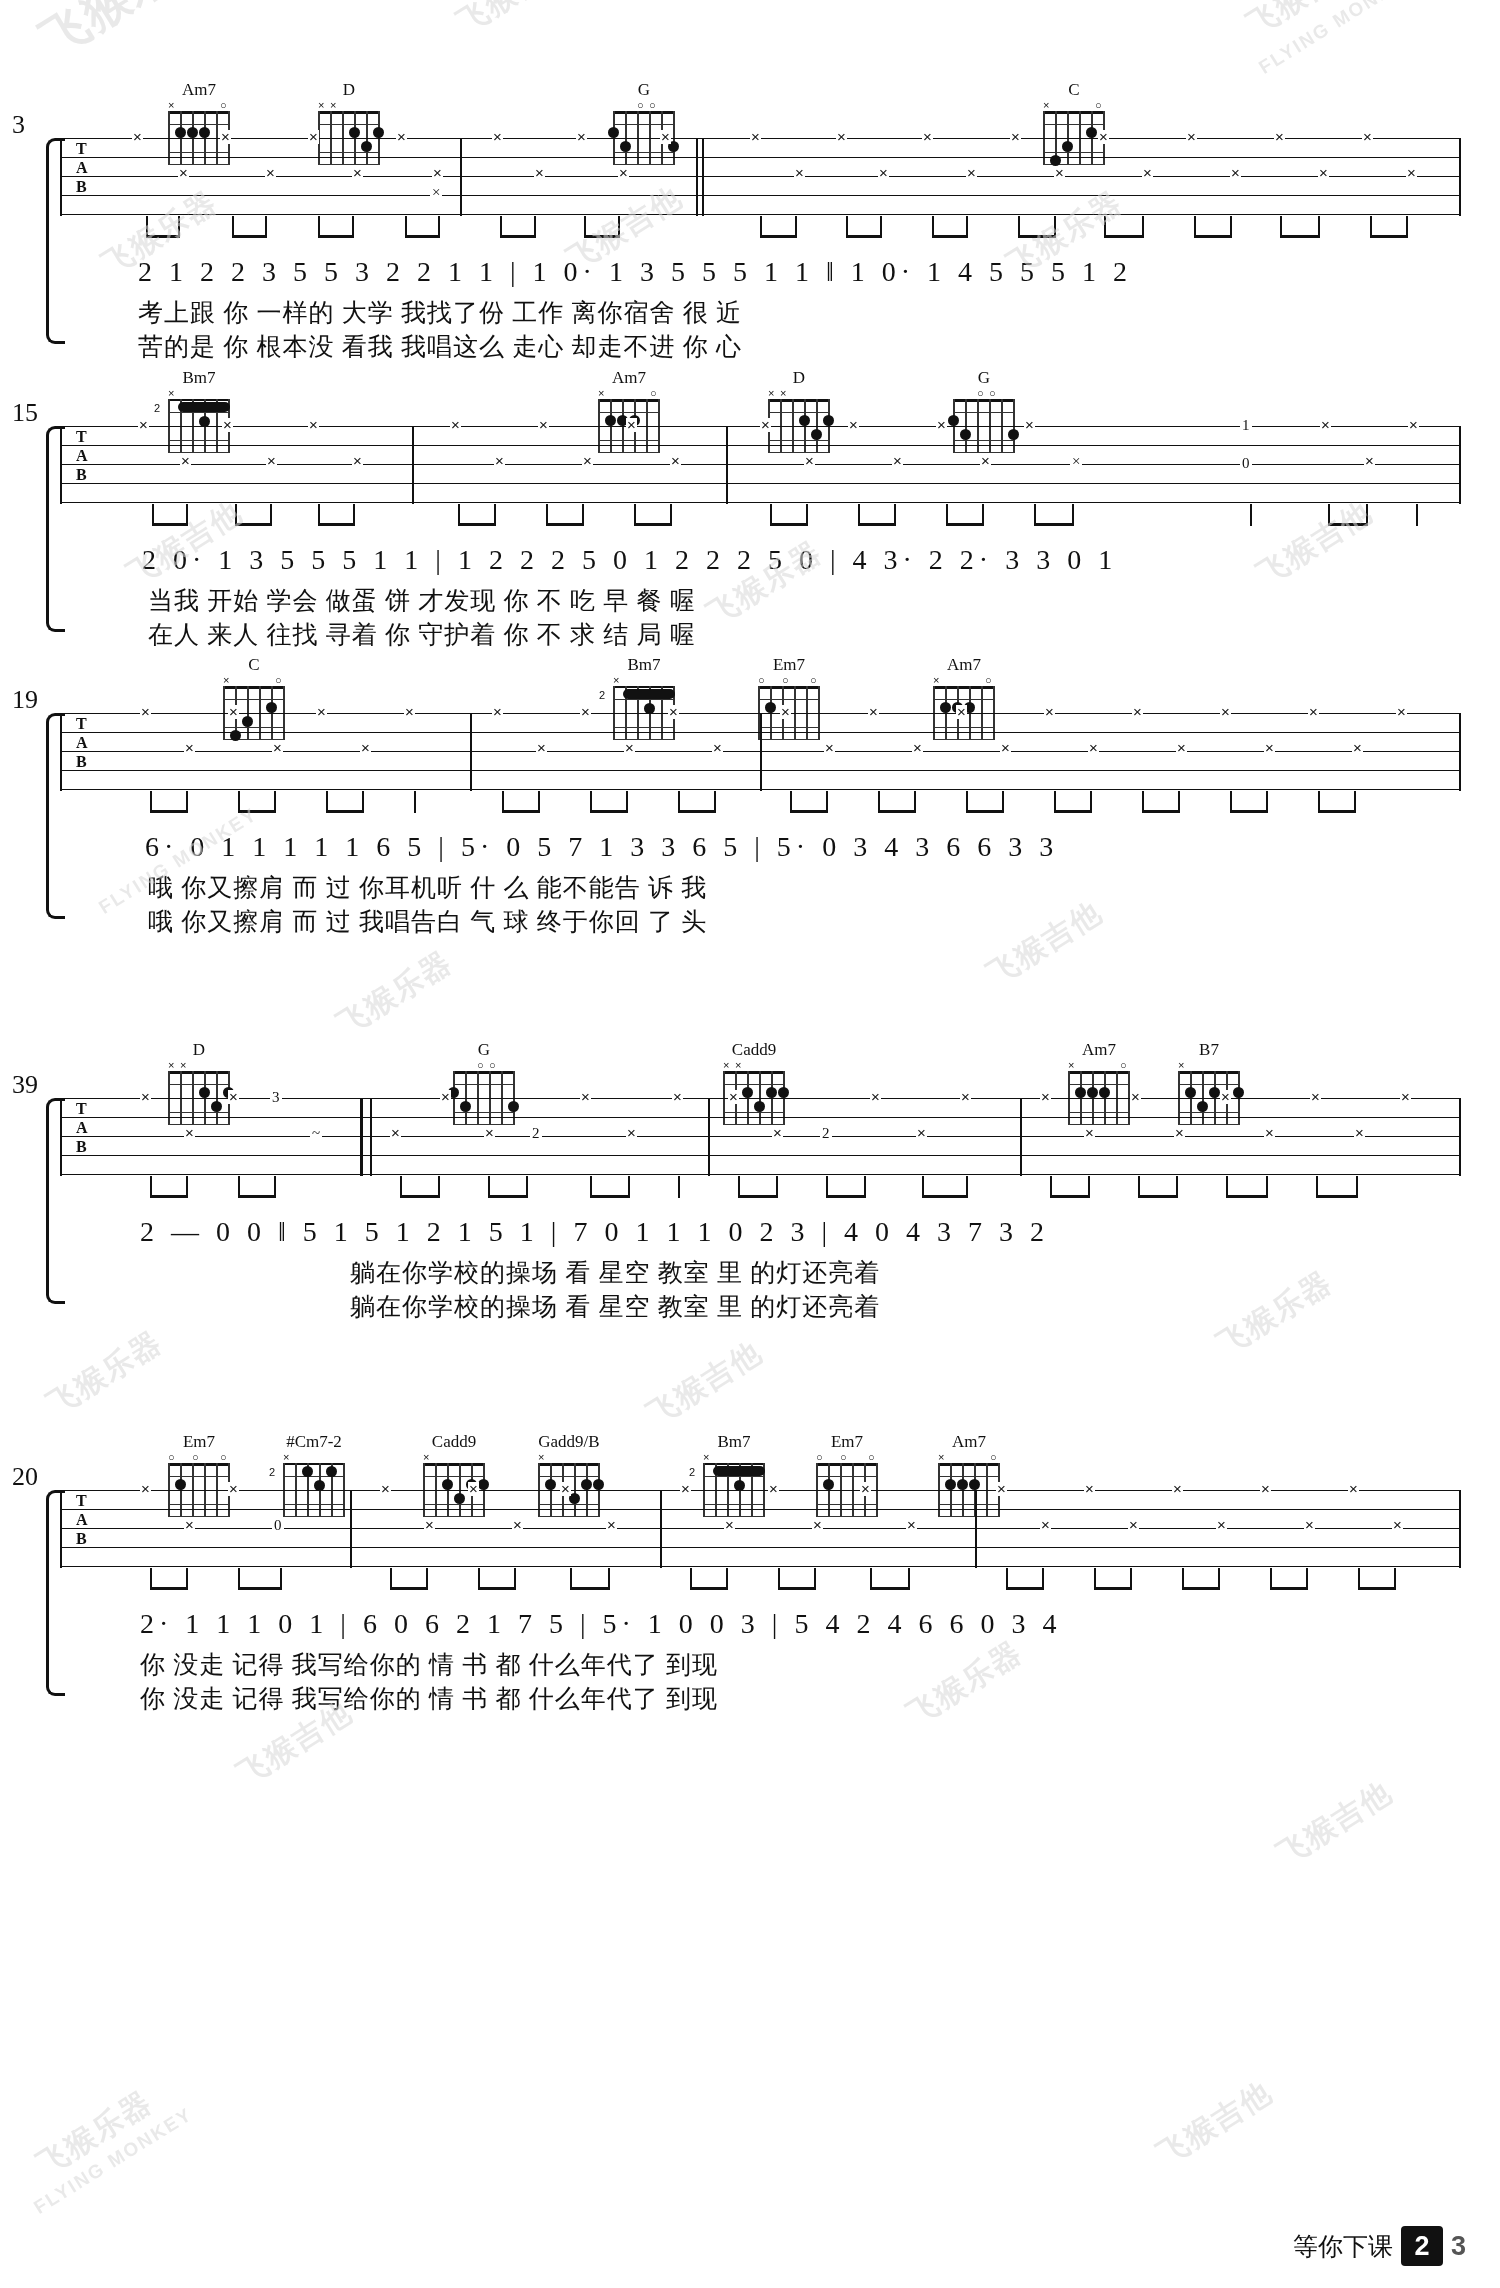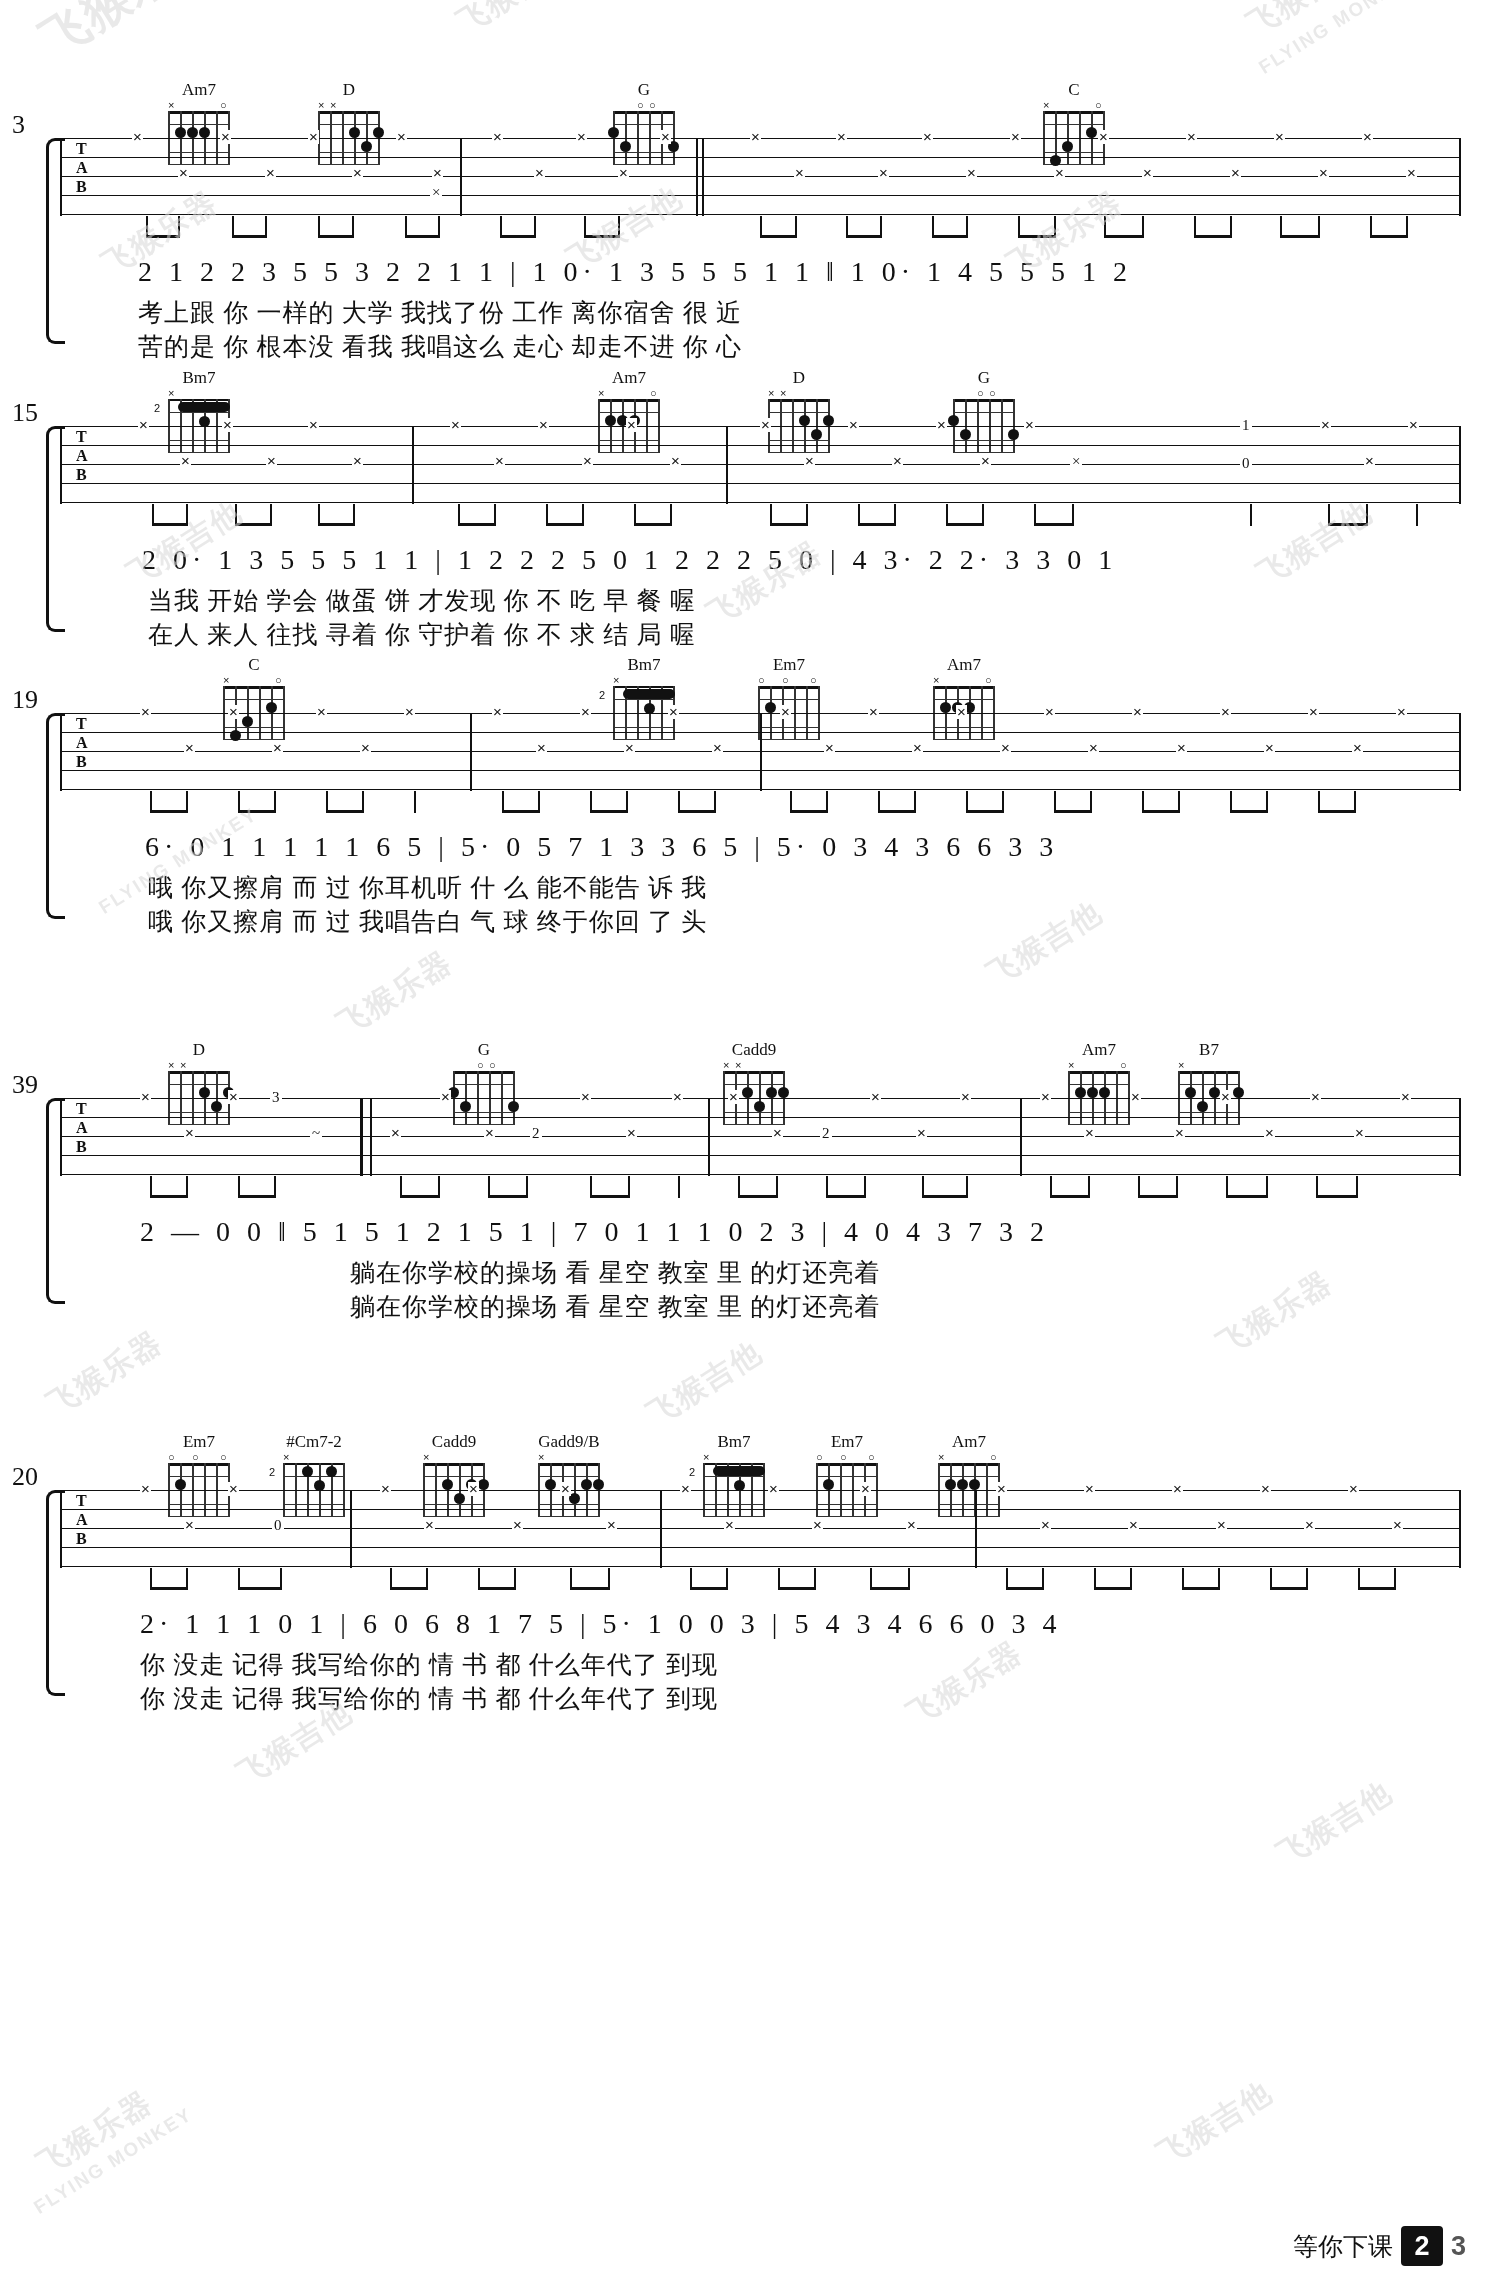--- a/index.html
+++ b/index.html
@@ -1111,21 +1111,21 @@
         <div class="beam" style="left:1122px;top:19px;width:38px;"></div>
       <div class="stem" style="left:1210px;top:0;height:22px;"></div>
         <div class="stem" style="left:1246px;top:0;height:22px;"></div>
         <div class="beam" style="left:1210px;top:19px;width:38px;"></div>
       <div class="stem" style="left:1298px;top:0;height:22px;"></div>
         <div class="stem" style="left:1334px;top:0;height:22px;"></div>
         <div class="beam" style="left:1298px;top:19px;width:38px;"></div>
     </div>
 
     <div class="numrow" style="top:176px;">
-      <span class="n" style="left:80px;top:0;letter-spacing:5px;">2·   1 1 1   0 1 | 6   0 6 8 1 7 5 | 5·   1 0   0 3 | 5 4 3 4 6 6   0 3 4</span>
+      <span class="n" style="left:80px;top:0;letter-spacing:5px;">2·   1 1 1   0 1 | 6   0 6 2 1 7 5 | 5·   1 0   0 3 | 5 4 2 4 6 6   0 3 4</span>
     </div>
 
     <div class="lyr" style="top:216px;left:80px;">你   没走   记得    我写给你的  情 书     都 什么年代了      到现</div>
     <div class="lyr" style="top:250px;left:80px;">你   没走   记得    我写给你的  情 书     都 什么年代了      到现</div>
   </div>
 
   <div id="footer">
     <span class="ftitle">等你下课</span>
     <span class="pgnow">2</span>
     <span class="pgtot">3</span>

